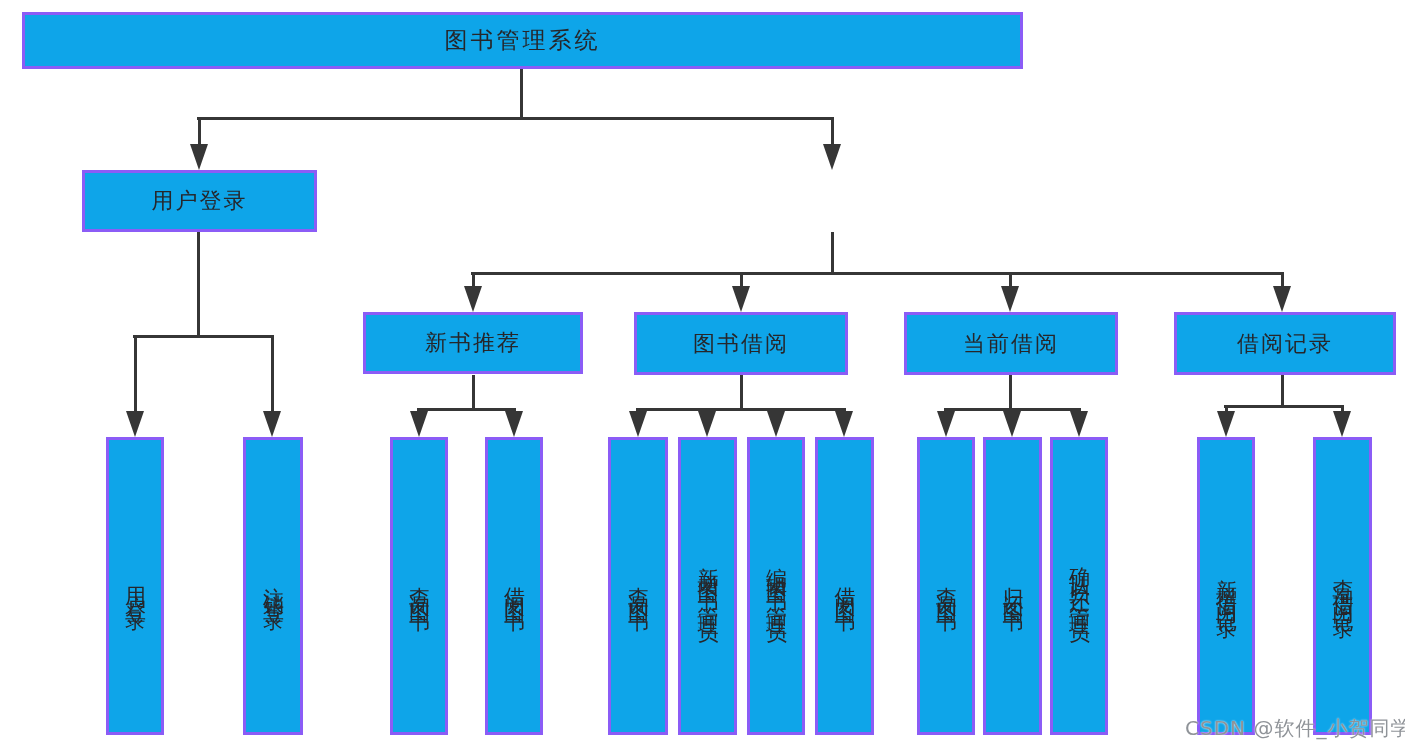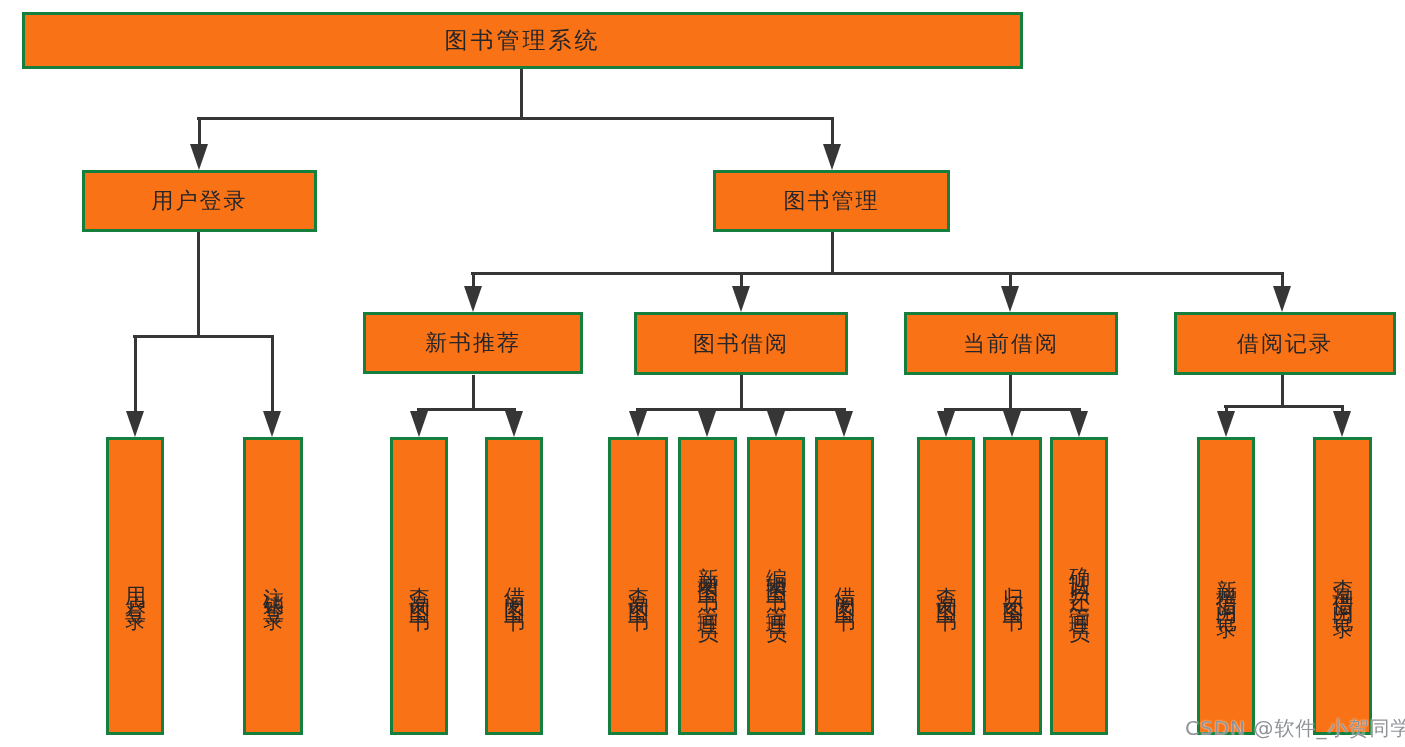--- a/index.html
+++ b/index.html
@@ -2,22 +2,22 @@
 <html><head>
 <meta charset="utf-8">
 <style>
   html,body{margin:0;padding:0;background:#ffffff;}
   .canvas{
     position:relative;width:1405px;height:747px;background:#ffffff;
     font-family:"DejaVu Sans","Liberation Sans",sans-serif;color:#26262a;
     overflow:hidden;
   }
   .node{
-    position:absolute;box-sizing:border-box;background:#f97316;
-    border:3px solid #15803d;display:flex;align-items:center;justify-content:center;
+    position:absolute;box-sizing:border-box;background:#0ea5e9;
+    border:3px solid #8b5cf6;display:flex;align-items:center;justify-content:center;
     text-align:center;
   }
   .hlabel{font-size:22px;letter-spacing:2px;white-space:nowrap;}
   .root-label{font-size:23px;letter-spacing:3px;}
   .vtext{
     writing-mode:vertical-rl;text-orientation:mixed;
     font-size:21px;letter-spacing:8px;line-height:1.1;white-space:nowrap;
   }
   .stem{position:absolute;width:3px;background:#363636;}
   .rail{position:absolute;height:3px;background:#363636;}
@@ -36,23 +36,20 @@
 <body>
 
 <div class="canvas">
 
   <div class="node" style="left:22px;top:12px;width:1001px;height:57px">
     <span class="root-label">图书管理系统</span>
   </div>
 
   <div class="node" style="left:82px;top:170px;width:235px;height:62px">
     <span class="hlabel">用户登录</span>
-  </div>
-  <div class="node" style="left:713px;top:170px;width:237px;height:62px">
-    <span class="hlabel">图书管理</span>
   </div>
 
   <div class="node" style="left:363px;top:312px;width:220px;height:62px">
     <span class="hlabel">新书推荐</span>
   </div>
   <div class="node" style="left:904px;top:312px;width:214px;height:63px">
     <span class="hlabel">当前借阅</span>
   </div>
   <div class="node" style="left:634px;top:312px;width:214px;height:63px">
     <span class="hlabel">图书借阅</span>

